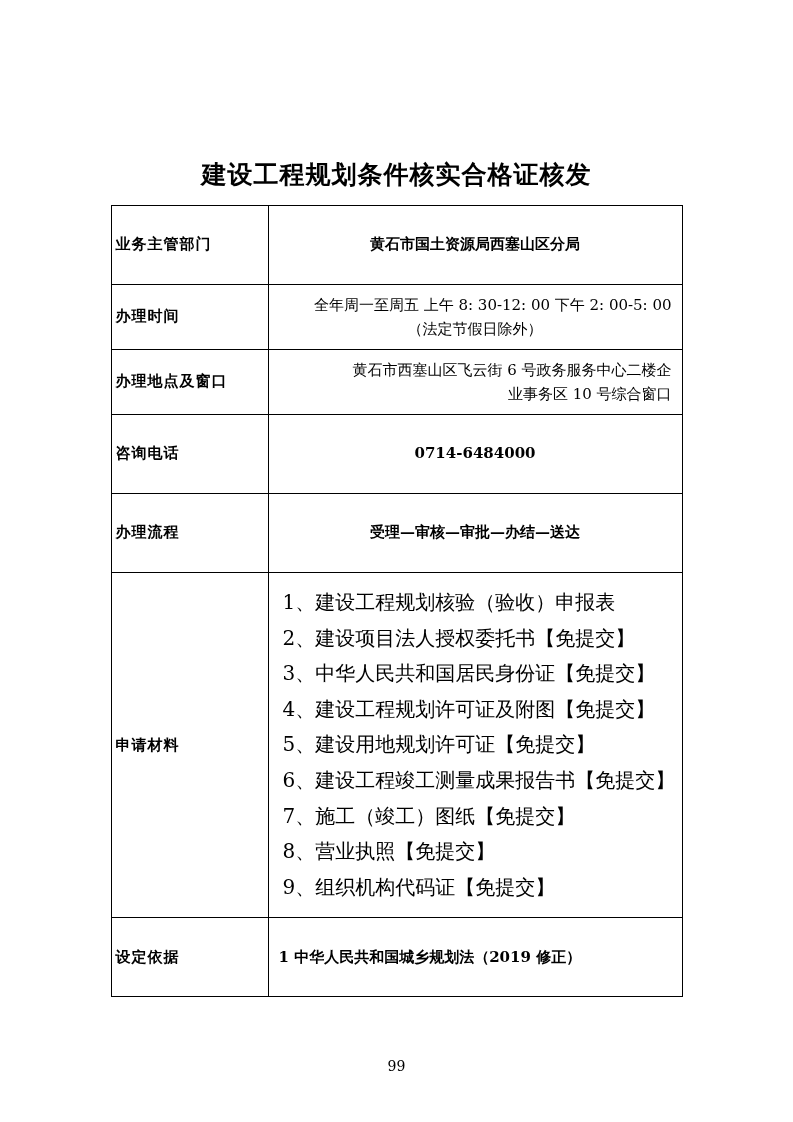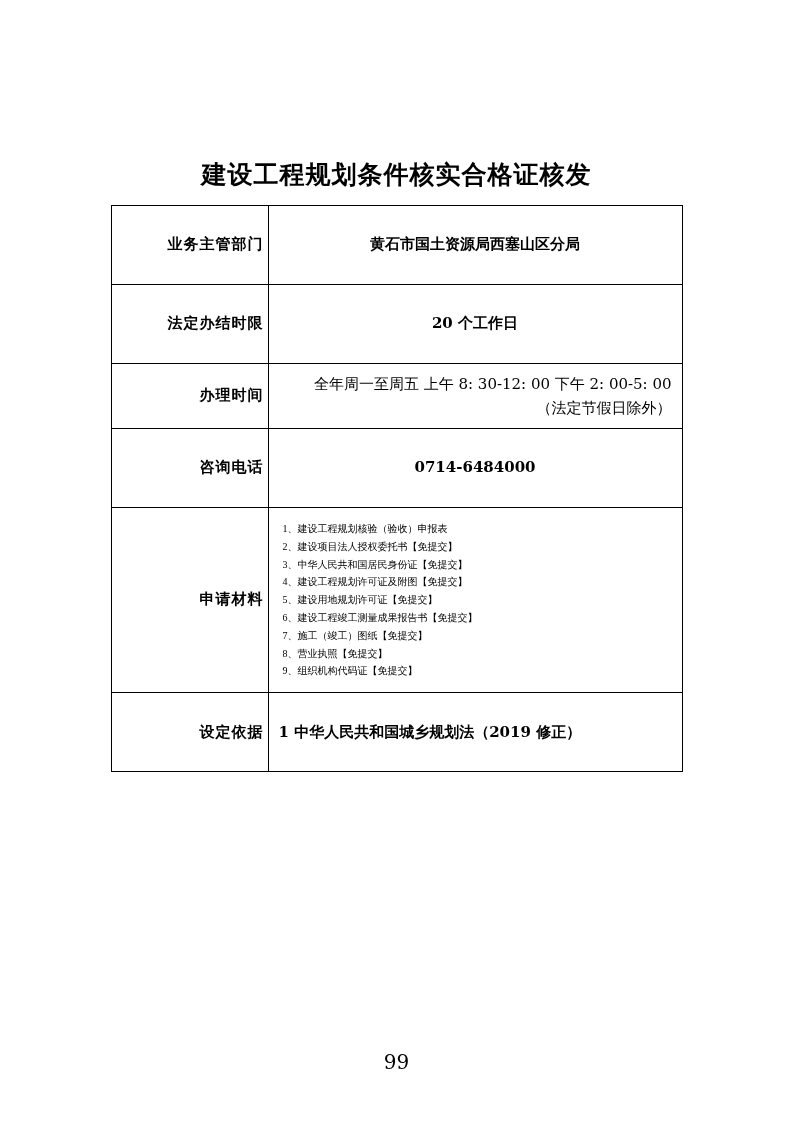--- a/index.html
+++ b/index.html
@@ -38,21 +38,21 @@
     table-layout: fixed;
   }
   table.main-table td {
     border: 1px solid #000000;
     vertical-align: middle;
     font-size: 15px;
     line-height: 1.55;
   }
   td.label-cell {
     width: 148px;
-    text-align: right;
+    text-align: left;
     font-weight: bold;
     padding: 6px 4px;
     letter-spacing: 1px;
   }
   td.value-cell {
     padding: 8px 10px;
     text-align: center;
   }
   td.value-cell.left {
     text-align: left;
@@ -66,65 +66,71 @@
     line-height: 1.6;
   }
   .materials-list {
     margin: 0;
     padding: 4px 0 4px 4px;
     list-style: none;
     text-align: left;
   }
   .materials-list li {
     line-height: 1.78;
-    font-size: 10px;
+    font-size: 20px;
     white-space: nowrap;
-    font-family: Liberation Serif, serif;
   }
   .page-number {
     position: absolute;
     bottom: 48px;
     left: 0;
     width: 100%;
     text-align: center;
-    font-size: 20px;
+    font-size: 14px;
     font-family: "DejaVu Serif", "Liberation Serif", serif;
   }
   .center-two-line {
-    text-align: right;
+    text-align: center;
     line-height: 1.6;
   }
 </style>
 </head>
 <body>
 
 <div class="page">
 
   <h1 class="doc-title">建设工程规划条件核实合格证核发</h1>
 
   <table class="main-table">
     <tbody>
       <tr>
         <td class="label-cell">业务主管部门</td>
         <td class="value-cell row-center-tall">黄石市国土资源局西塞山区分局</td>
       </tr>
       <tr>
-        <td class="label-cell">法定办结时限</td>
-        <td class="value-cell row-center-tall">20 个工作日</td>
-      </tr>
-      <tr>
         <td class="label-cell">办理时间</td>
         <td class="value-cell">
           <div class="multiline">全年周一至周五 上午 8: 30-12: 00 下午 2: 00-5: 00</div>
           <div class="center-two-line">（法定节假日除外）</div>
         </td>
       </tr>
       <tr>
+        <td class="label-cell">办理地点及窗口</td>
+        <td class="value-cell left">
+          <div class="multiline">黄石市西塞山区飞云街 6 号政务服务中心二楼企</div>
+          <div class="multiline">业事务区 10 号综合窗口</div>
+        </td>
+      </tr>
+      <tr>
         <td class="label-cell">咨询电话</td>
         <td class="value-cell row-center-tall">0714-6484000</td>
+      </tr>
+      <tr>
+        <td class="label-cell">办理流程</td>
+        <td class="value-cell row-center-tall">受理—审核—审批—办结—送达</td>
       </tr>
       <tr>
         <td class="label-cell">申请材料</td>
         <td class="value-cell left">
           <ul class="materials-list">
             <li>1、建设工程规划核验（验收）申报表</li>
             <li>2、建设项目法人授权委托书【免提交】</li>
             <li>3、中华人民共和国居民身份证【免提交】</li>
             <li>4、建设工程规划许可证及附图【免提交】</li>
             <li>5、建设用地规划许可证【免提交】</li>

